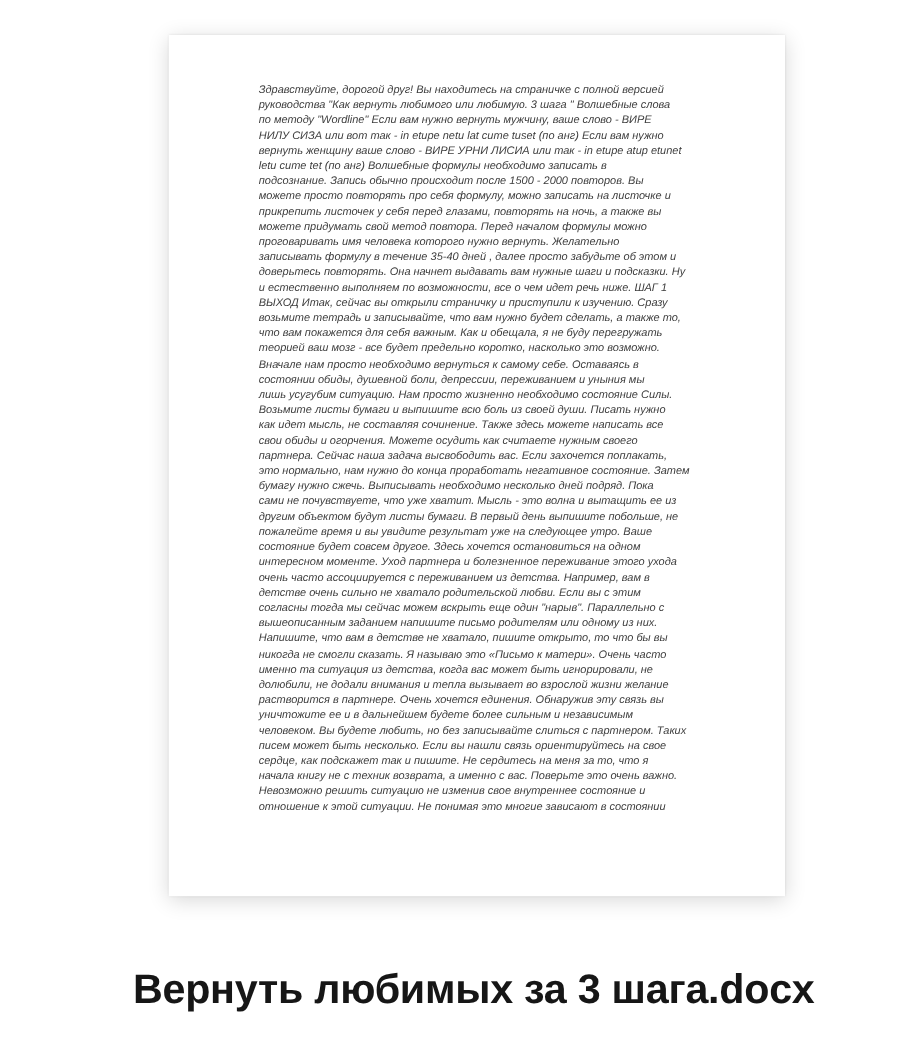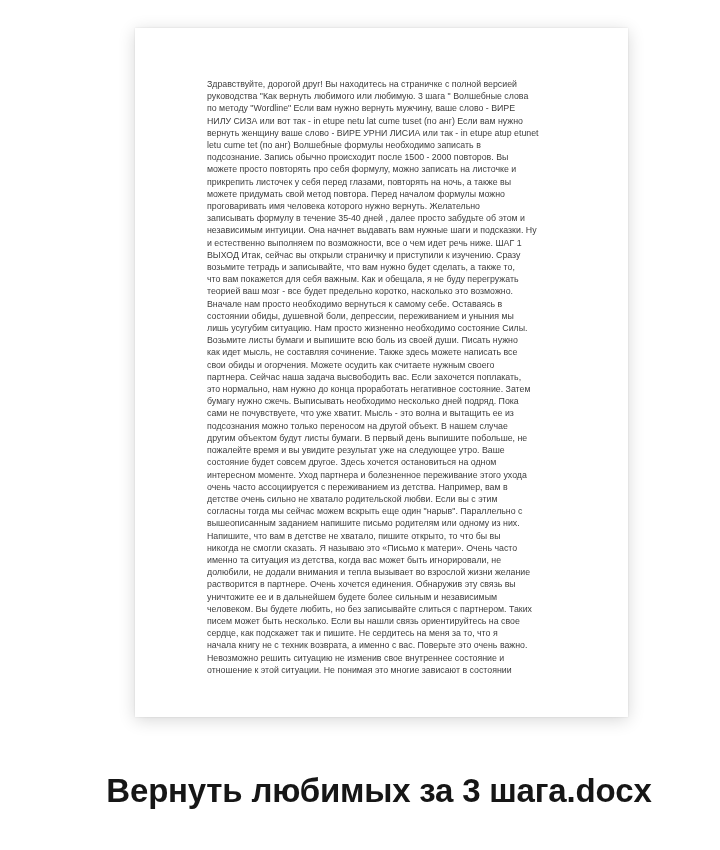--- a/index.html
+++ b/index.html
@@ -19,22 +19,23 @@
     left: 135px;
     top: 28px;
     width: 493px;
     height: 689px;
     background: #ffffff;
     box-shadow: 0 3px 16px rgba(0,0,0,0.16), 0 0 2px rgba(0,0,0,0.10);
   }
   .doc-text {
     position: absolute;
     left: 72px;
-    top: 50px;
+    top: 37px;
     width: 394px;
+    font-style: italic;
   }
   .doc-line {
     font-size: 8.8px;
     line-height: 12.2px;
     color: #3d3d3d;
     white-space: nowrap;
     letter-spacing: 0px;
   }
   .caption {
     position: absolute;
@@ -64,37 +65,36 @@
       <div class="doc-line">по методу "Wordline" Если вам нужно вернуть мужчину, ваше слово - ВИРЕ</div>
       <div class="doc-line">НИЛУ СИЗА или вот так - in etupe netu lat cume tuset (по анг) Если вам нужно</div>
       <div class="doc-line">вернуть женщину ваше слово - ВИРЕ УРНИ ЛИСИА или так - in etupe atup etunet</div>
       <div class="doc-line">letu cume tet (по анг) Волшебные формулы необходимо записать в</div>
       <div class="doc-line">подсознание. Запись обычно происходит после 1500 - 2000 повторов. Вы</div>
       <div class="doc-line">можете просто повторять про себя формулу, можно записать на листочке и</div>
       <div class="doc-line">прикрепить листочек у себя перед глазами, повторять на ночь, а также вы</div>
       <div class="doc-line">можете придумать свой метод повтора. Перед началом формулы можно</div>
       <div class="doc-line">проговаривать имя человека которого нужно вернуть. Желательно</div>
       <div class="doc-line">записывать формулу в течение 35-40 дней , далее просто забудьте об этом и</div>
-      <div class="doc-line">независимым интуиции. Она начнет выдавать вам нужные шаги и подсказки. Ну</div>
+      <div class="doc-line">доверьтесь повторять. Она начнет выдавать вам нужные шаги и подсказки. Ну</div>
       <div class="doc-line">и естественно выполняем по возможности, все о чем идет речь ниже. ШАГ 1</div>
       <div class="doc-line">ВЫХОД Итак, сейчас вы открыли страничку и приступили к изучению. Сразу</div>
       <div class="doc-line">возьмите тетрадь и записывайте, что вам нужно будет сделать, а также то,</div>
       <div class="doc-line">что вам покажется для себя важным. Как и обещала, я не буду перегружать</div>
       <div class="doc-line">теорией ваш мозг - все будет предельно коротко, насколько это возможно.</div>
       <div class="doc-line">Вначале нам просто необходимо вернуться к самому себе. Оставаясь в</div>
       <div class="doc-line">состоянии обиды, душевной боли, депрессии, переживанием и уныния мы</div>
       <div class="doc-line">лишь усугубим ситуацию. Нам просто жизненно необходимо состояние Силы.</div>
       <div class="doc-line">Возьмите листы бумаги и выпишите всю боль из своей души. Писать нужно</div>
       <div class="doc-line">как идет мысль, не составляя сочинение. Также здесь можете написать все</div>
       <div class="doc-line">свои обиды и огорчения. Можете осудить как считаете нужным своего</div>
       <div class="doc-line">партнера. Сейчас наша задача высвободить вас. Если захочется поплакать,</div>
       <div class="doc-line">это нормально, нам нужно до конца проработать негативное состояние. Затем</div>
       <div class="doc-line">бумагу нужно сжечь. Выписывать необходимо несколько дней подряд. Пока</div>
       <div class="doc-line">сами не почувствуете, что уже хватит. Мысль - это волна и вытащить ее из</div>
-      <div class="doc-line">подсознания можно только переносом на другой объект. В нашем случае</div>
       <div class="doc-line">другим объектом будут листы бумаги. В первый день выпишите побольше, не</div>
       <div class="doc-line">пожалейте время и вы увидите результат уже на следующее утро. Ваше</div>
       <div class="doc-line">состояние будет совсем другое. Здесь хочется остановиться на одном</div>
       <div class="doc-line">интересном моменте. Уход партнера и болезненное переживание этого ухода</div>
       <div class="doc-line">очень часто ассоциируется с переживанием из детства. Например, вам в</div>
       <div class="doc-line">детстве очень сильно не хватало родительской любви. Если вы с этим</div>
       <div class="doc-line">согласны тогда мы сейчас можем вскрыть еще один "нарыв". Параллельно с</div>
       <div class="doc-line">вышеописанным заданием напишите письмо родителям или одному из них.</div>
       <div class="doc-line">Напишите, что вам в детстве не хватало, пишите открыто, то что бы вы</div>
       <div class="doc-line">никогда не смогли сказать. Я называю это «Письмо к матери». Очень часто</div>

